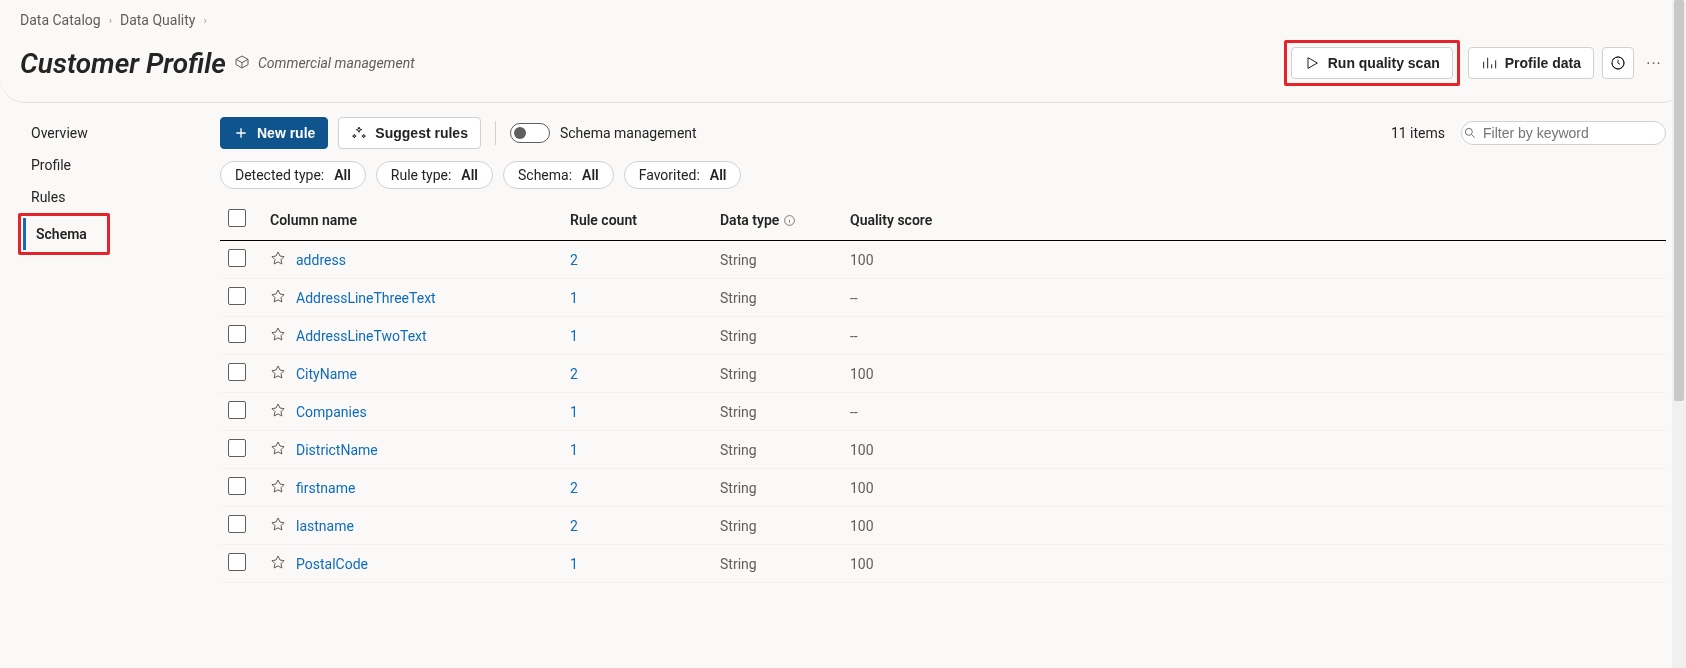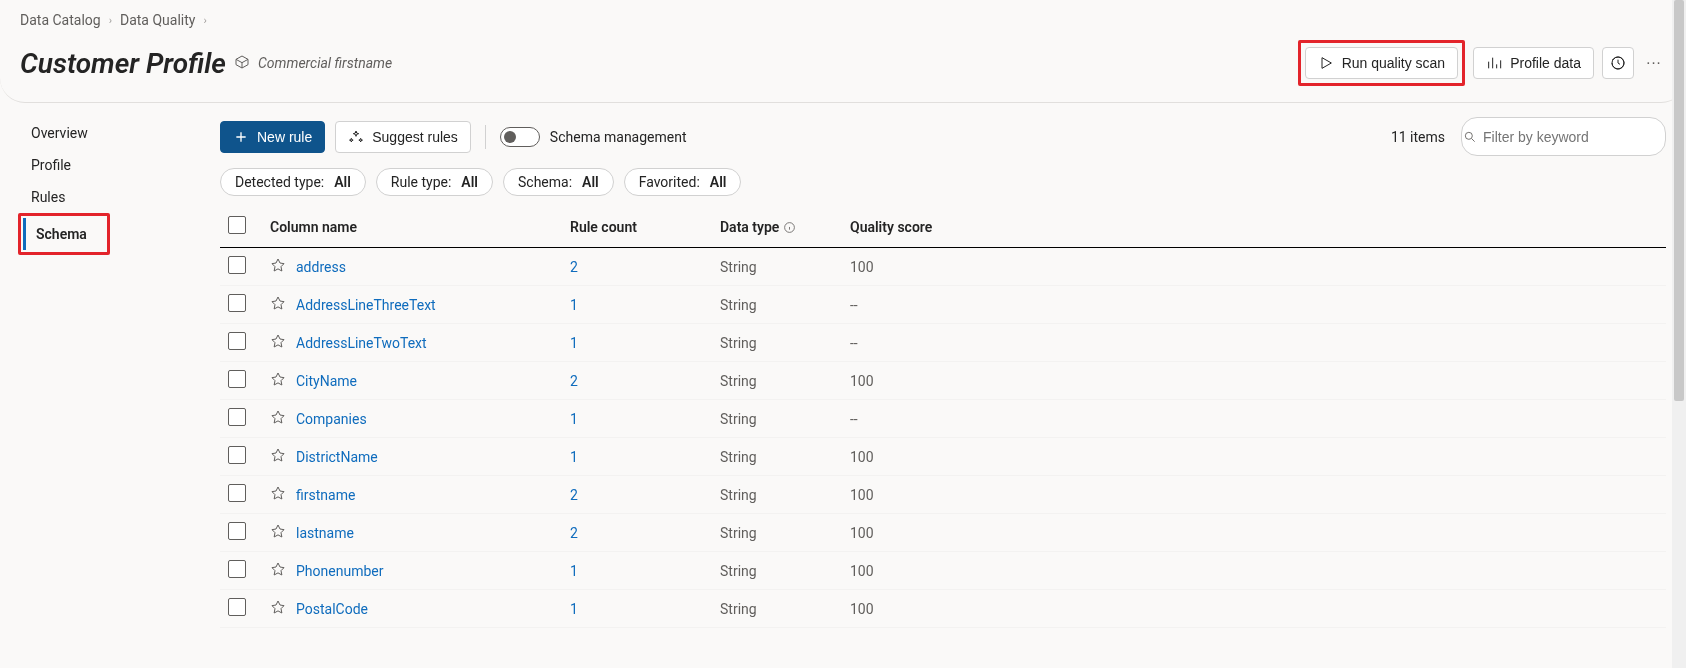--- a/index.html
+++ b/index.html
@@ -59,20 +59,21 @@
     align-items: center;
     gap: 8px;
     height: 32px;
     padding: 0 12px;
     border: 1px solid #d1d1d1;
     border-radius: 4px;
     background: #fff;
     font-size: 14px;
     color: #242424;
     cursor: pointer;
+    font-weight: bold;
   }
   .btn-icon-only {
     width: 32px;
     justify-content: center;
     padding: 0;
   }
   .btn svg { width: 16px; height: 16px; stroke: #242424; fill: none; }
   .ellipsis-btn {
     display: inline-flex;
     align-items: center;
@@ -169,21 +170,21 @@
     gap: 16px;
   }
   .item-count { font-size: 14px; color: #242424; }
   .filter-input {
     display: flex;
     align-items: center;
     gap: 6px;
     border: 1px solid #d1d1d1;
     border-radius: 16px;
     background: #fff;
-    height: 39px;
+    height: 24px;
     padding: 0 1px;
     min-width: 180px;
   }
   .filter-input input {
     border: none;
     outline: none;
     font-size: 14px;
     flex: 1;
     background: transparent;
   }
@@ -283,21 +284,21 @@
     <div class="title-left">
       <div class="page-title">Customer Profile</div>
       <div class="subtitle">
         <span class="cube-icon">
           <svg viewBox="0 0 24 24" stroke-width="1.5">
               <path d="M21 8l-9-5-9 5 9 5 9-5z"></path>
               <path d="M3 8v8l9 5 9-5V8"></path>
               <path d="M12 13v8"></path>
             </svg>
         </span>
-        <span>Commercial firstname</span>
+        <span>Commercial management</span>
       </div>
     </div>
     <div class="title-actions">
       <span class="highlight-red highlight-red-btn">
         <button class="btn">
           <svg viewBox="0 0 24 24" stroke-width="1.5">
               <polygon points="6,4 20,12 6,20"></polygon>
             </svg>
           <span>Run quality scan</span>
         </button>
@@ -526,35 +527,20 @@
             <td class="col-score">100</td>
             <td></td>
           </tr>
           <tr>
             <td class="col-chk"><span class="chk"></span></td>
             <td class="col-name">
               <div class="name-cell">
                 <span class="star-icon"><svg viewBox="0 0 24 24" stroke-width="1.5">
                     <polygon points="12,3 15,9 21,10 16.5,14.5 17.8,21 12,17.8 6.2,21 7.5,14.5 3,10 9,9"></polygon>
                   </svg></span>
-                <a href="#" class="name-link">Phonenumber</a>
-              </div>
-            </td>
-            <td class="col-rule"><a href="#" class="link-text">1</a></td>
-            <td class="col-type">String</td>
-            <td class="col-score">100</td>
-            <td></td>
-          </tr>
-          <tr>
-            <td class="col-chk"><span class="chk"></span></td>
-            <td class="col-name">
-              <div class="name-cell">
-                <span class="star-icon"><svg viewBox="0 0 24 24" stroke-width="1.5">
-                    <polygon points="12,3 15,9 21,10 16.5,14.5 17.8,21 12,17.8 6.2,21 7.5,14.5 3,10 9,9"></polygon>
-                  </svg></span>
                 <a href="#" class="name-link">PostalCode</a>
               </div>
             </td>
             <td class="col-rule"><a href="#" class="link-text">1</a></td>
             <td class="col-type">String</td>
             <td class="col-score">100</td>
             <td></td>
           </tr>
         </tbody>
     </table>

